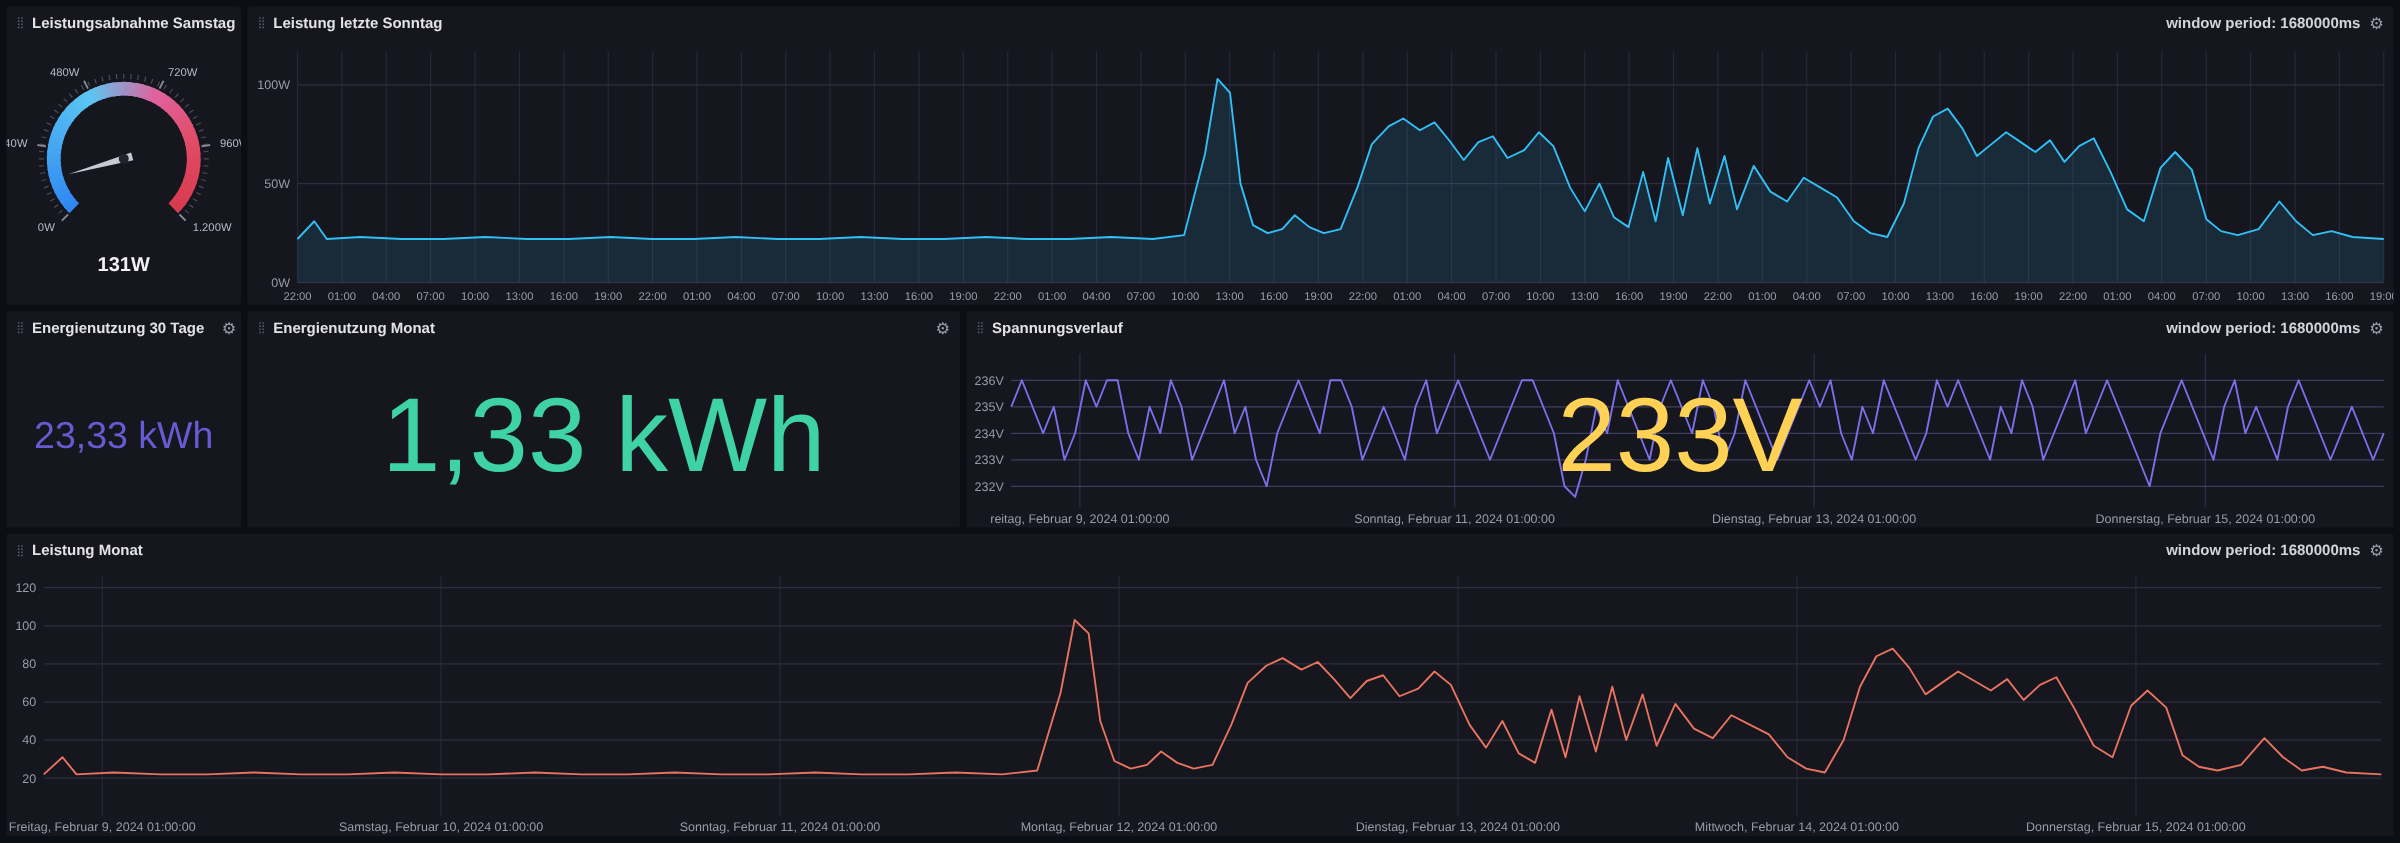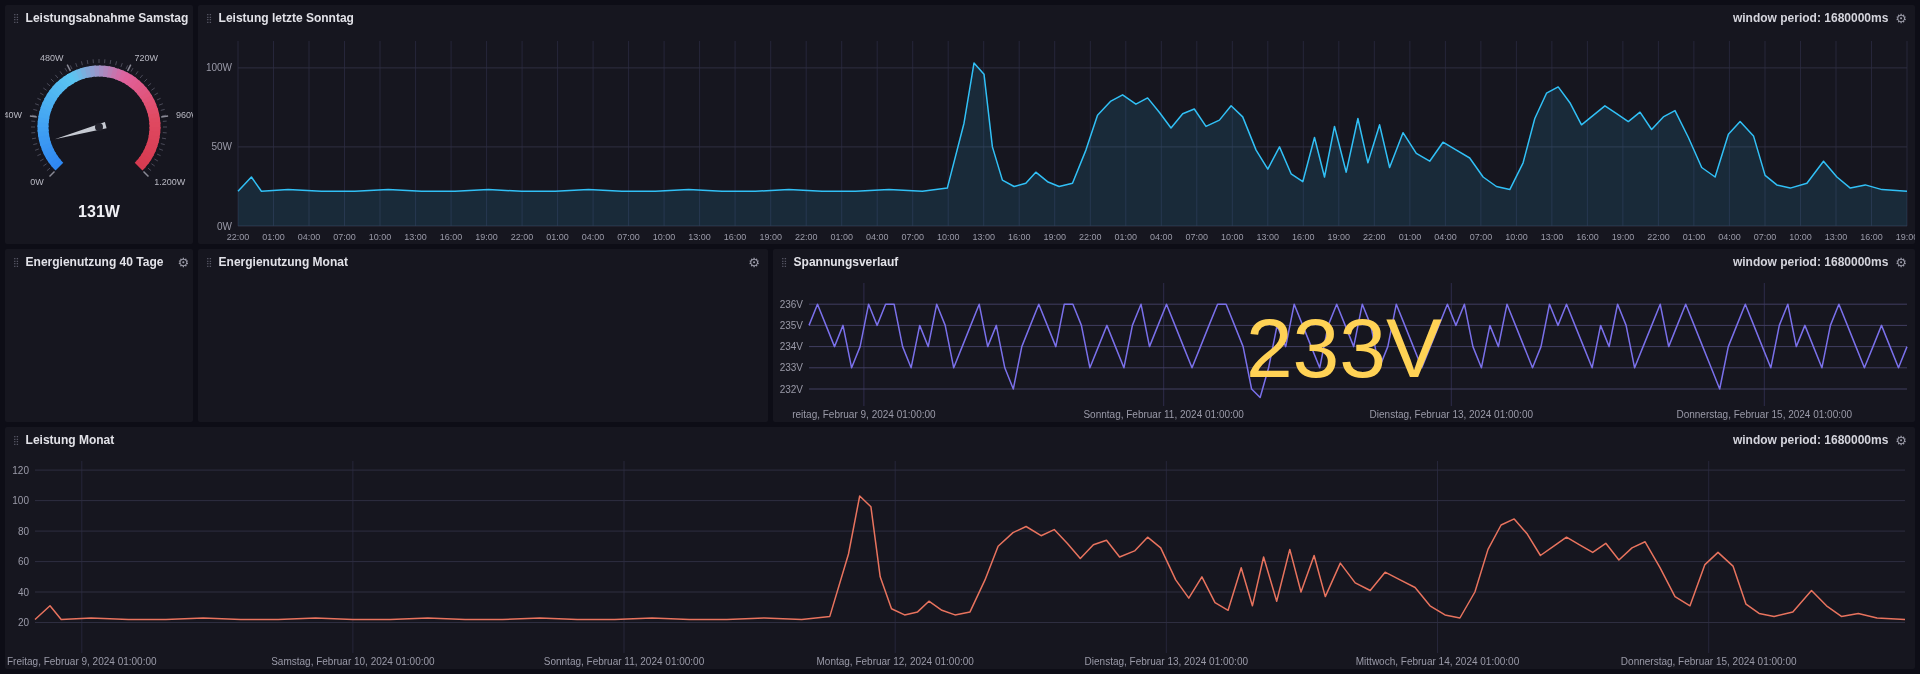--- a/index.html
+++ b/index.html
@@ -290,33 +290,43 @@
           <text x="34" y="40.4" text-anchor="end" fill="#9a9aa8" font-size="10">100W</text>
           <polygon points="40.0,195 40.0,160.2 53.4,146.0 63.4,160.2 90.1,158.6 123.5,160.2 156.8,160.2 190.2,158.6 223.6,160.2 257.0,160.2 290.4,158.6 323.7,160.2 357.1,160.2 390.5,158.6 423.9,160.2 457.3,160.2 490.6,158.6 524.0,160.2 557.4,160.2 590.8,158.6 624.1,160.2 657.5,160.2 690.9,158.6 724.3,160.2 749.3,157.1 766.0,92.2 776.0,32.1 786.0,43.2 794.4,115.9 804.4,149.1 816.1,155.5 827.8,152.3 837.8,141.2 849.5,150.7 861.1,155.5 874.5,152.3 887.9,119.1 899.5,84.3 912.9,70.1 924.6,63.8 937.9,73.2 949.6,66.9 961.3,81.2 973.0,97.0 984.7,82.7 996.3,78.0 1008.0,95.4 1021.4,89.1 1033.1,74.8 1044.7,85.9 1058.1,119.1 1069.8,138.1 1081.5,115.9 1093.1,142.8 1104.8,150.7 1116.5,106.5 1126.5,146.0 1136.5,95.4 1148.2,141.2 1159.9,87.5 1169.9,131.8 1181.6,93.8 1191.6,136.5 1205.0,101.7 1218.3,122.3 1231.7,130.2 1245.0,111.2 1258.4,119.1 1271.7,127.0 1285.1,146.0 1298.4,155.5 1311.8,158.6 1325.1,131.8 1336.8,87.5 1348.5,62.2 1360.2,55.9 1371.9,71.7 1383.5,93.8 1395.2,84.3 1406.9,74.8 1418.6,82.7 1430.3,90.6 1442.0,81.2 1453.6,98.5 1465.3,85.9 1477.0,79.6 1490.4,106.5 1503.7,136.5 1517.1,146.0 1530.4,103.3 1542.1,90.6 1555.5,104.9 1567.1,144.4 1578.8,153.9 1592.2,157.1 1608.9,152.3 1625.5,130.2 1638.9,146.0 1652.3,157.1 1667.3,153.9 1684.0,158.6 1709.0,160.2 1709.0,195" fill="#31c0f6" fill-opacity="0.12"></polygon>
           <polyline points="40.0,160.2 53.4,146.0 63.4,160.2 90.1,158.6 123.5,160.2 156.8,160.2 190.2,158.6 223.6,160.2 257.0,160.2 290.4,158.6 323.7,160.2 357.1,160.2 390.5,158.6 423.9,160.2 457.3,160.2 490.6,158.6 524.0,160.2 557.4,160.2 590.8,158.6 624.1,160.2 657.5,160.2 690.9,158.6 724.3,160.2 749.3,157.1 766.0,92.2 776.0,32.1 786.0,43.2 794.4,115.9 804.4,149.1 816.1,155.5 827.8,152.3 837.8,141.2 849.5,150.7 861.1,155.5 874.5,152.3 887.9,119.1 899.5,84.3 912.9,70.1 924.6,63.8 937.9,73.2 949.6,66.9 961.3,81.2 973.0,97.0 984.7,82.7 996.3,78.0 1008.0,95.4 1021.4,89.1 1033.1,74.8 1044.7,85.9 1058.1,119.1 1069.8,138.1 1081.5,115.9 1093.1,142.8 1104.8,150.7 1116.5,106.5 1126.5,146.0 1136.5,95.4 1148.2,141.2 1159.9,87.5 1169.9,131.8 1181.6,93.8 1191.6,136.5 1205.0,101.7 1218.3,122.3 1231.7,130.2 1245.0,111.2 1258.4,119.1 1271.7,127.0 1285.1,146.0 1298.4,155.5 1311.8,158.6 1325.1,131.8 1336.8,87.5 1348.5,62.2 1360.2,55.9 1371.9,71.7 1383.5,93.8 1395.2,84.3 1406.9,74.8 1418.6,82.7 1430.3,90.6 1442.0,81.2 1453.6,98.5 1465.3,85.9 1477.0,79.6 1490.4,106.5 1503.7,136.5 1517.1,146.0 1530.4,103.3 1542.1,90.6 1555.5,104.9 1567.1,144.4 1578.8,153.9 1592.2,157.1 1608.9,152.3 1625.5,130.2 1638.9,146.0 1652.3,157.1 1667.3,153.9 1684.0,158.6 1709.0,160.2" fill="none" stroke="#31c0f6" stroke-width="1.5" stroke-linejoin="round"></polyline>
         </svg>
       </div>
   </section>
 
   <section class="panel" id="p-energy30">
     <header class="panel-header">
       <span class="drag">⣿</span>
-      <span class="title">Energienutzung 40 Tage</span>
-      <span class="spacer"></span>
-      <span class="gear">⚙</span>
-    </header>
+      <span class="title">Energienutzung 30 Tage</span>
+      <span class="spacer"></span>
+      <span class="gear">⚙</span>
+    </header>
+    <div class="panel-body">
+      <div class="stat-wrap">
+        <span class="stat">23,33 kWh</span>
+      </div>
+    </div>
   </section>
 
   <section class="panel" id="p-energytoday">
     <header class="panel-header">
       <span class="drag">⣿</span>
       <span class="title">Energienutzung Monat</span>
       <span class="spacer"></span>
       <span class="gear">⚙</span>
     </header>
+    <div class="panel-body">
+      <div class="stat-wrap">
+        <span class="stat">1,33 kWh</span>
+      </div>
+    </div>
   </section>
 
   <section class="panel" id="p-voltage">
     <header class="panel-header">
       <span class="drag">⣿</span>
       <span class="title">Spannungsverlauf</span>
       <span class="spacer"></span>
       <span class="window-period">window period: 1680000ms</span>
       <span class="gear">⚙</span>
     </header>

